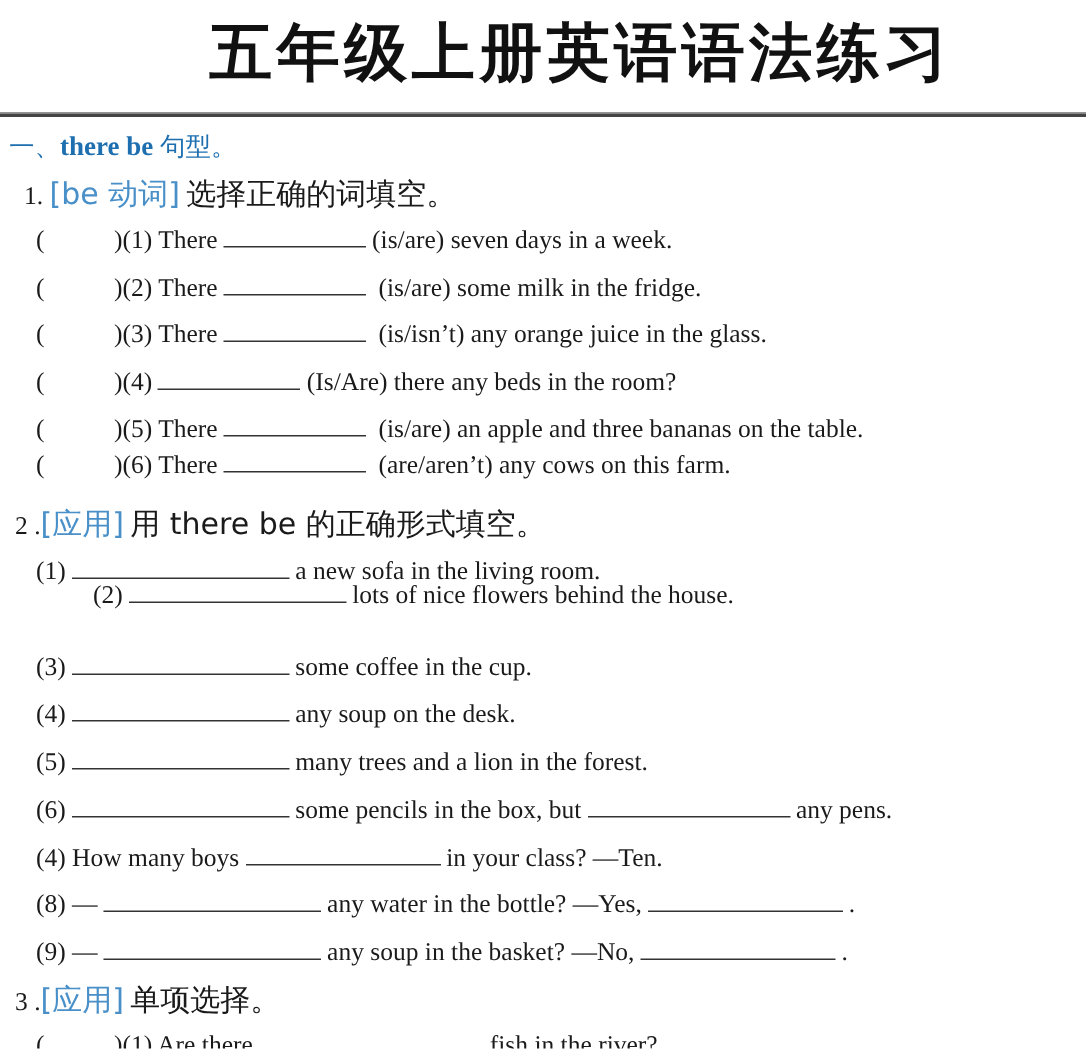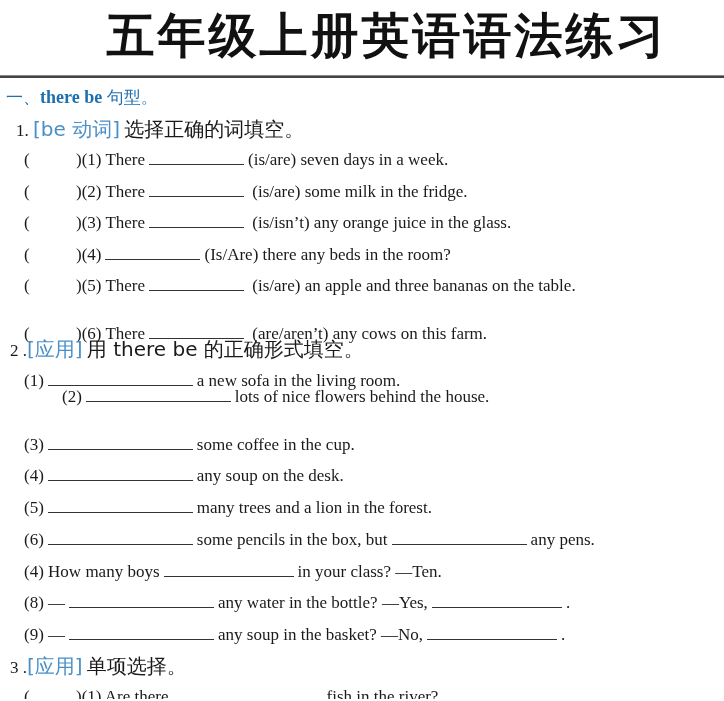--- a/index.html
+++ b/index.html
@@ -7,21 +7,21 @@
       width: 724px; height: 701px; overflow: hidden;
       background: #ffffff;
       font-family: "Liberation Serif", "DejaVu Serif", serif;
       color: #1a1a1a;
     }
     .page { position: relative; width: 724px; height: 701px; }
     .title {
       position: absolute; left: 50px; top: 4px; width: 674px; height: 62px;
       text-align: center;
       font-family: "DejaVu Serif", serif;
-      font-size: 48px; font-weight: bold; letter-spacing: 3px;
+      font-size: 42px; font-weight: bold; letter-spacing: 3px;
       line-height: 62px; color: #111;
     }
     .divider {
       position: absolute; left: 0; top: 75px; width: 724px; height: 3px;
       background: #444;
       border-top: 1px solid #888;
     }
     .line {
       position: absolute; left: 0; white-space: nowrap;
       font-size: 17px; line-height: 22px;
@@ -73,21 +73,21 @@
   </div>
   <div class="line" style="left:24px; top:212px;">
     <span class="paren">(</span><span>)(3) There</span><span class="blank b95"></span> <span>(is/isn’t) any orange juice in the glass.</span>
   </div>
   <div class="line" style="left:24px; top:244px;">
     <span class="paren">(</span><span>)(4)</span><span class="blank b95"></span><span>(Is/Are) there any beds in the room?</span>
   </div>
   <div class="line" style="left:24px; top:275px;">
     <span class="paren">(</span><span>)(5) There</span><span class="blank b95"></span> <span>(is/are) an apple and three bananas on the table.</span>
   </div>
-  <div class="line" style="left:24px; top:323px;">
+  <div class="line" style="left:24px; top:299px;">
     <span class="paren">(</span><span>)(6) There</span><span class="blank b95"></span> <span>(are/aren’t) any cows on this farm.</span>
   </div>
 
   <div class="line q-head" style="left:10px; top:338px;">
     <span>2 .</span><span class="tag cjk">[应用]</span>
     <span class="cjk">用 there be 的正确形式填空。</span>
   </div>
 
   <div class="line" style="left:24px; top:370px;">
     <span>(1)</span><span class="blank b145"></span><span>a new sofa in the living room.</span>

